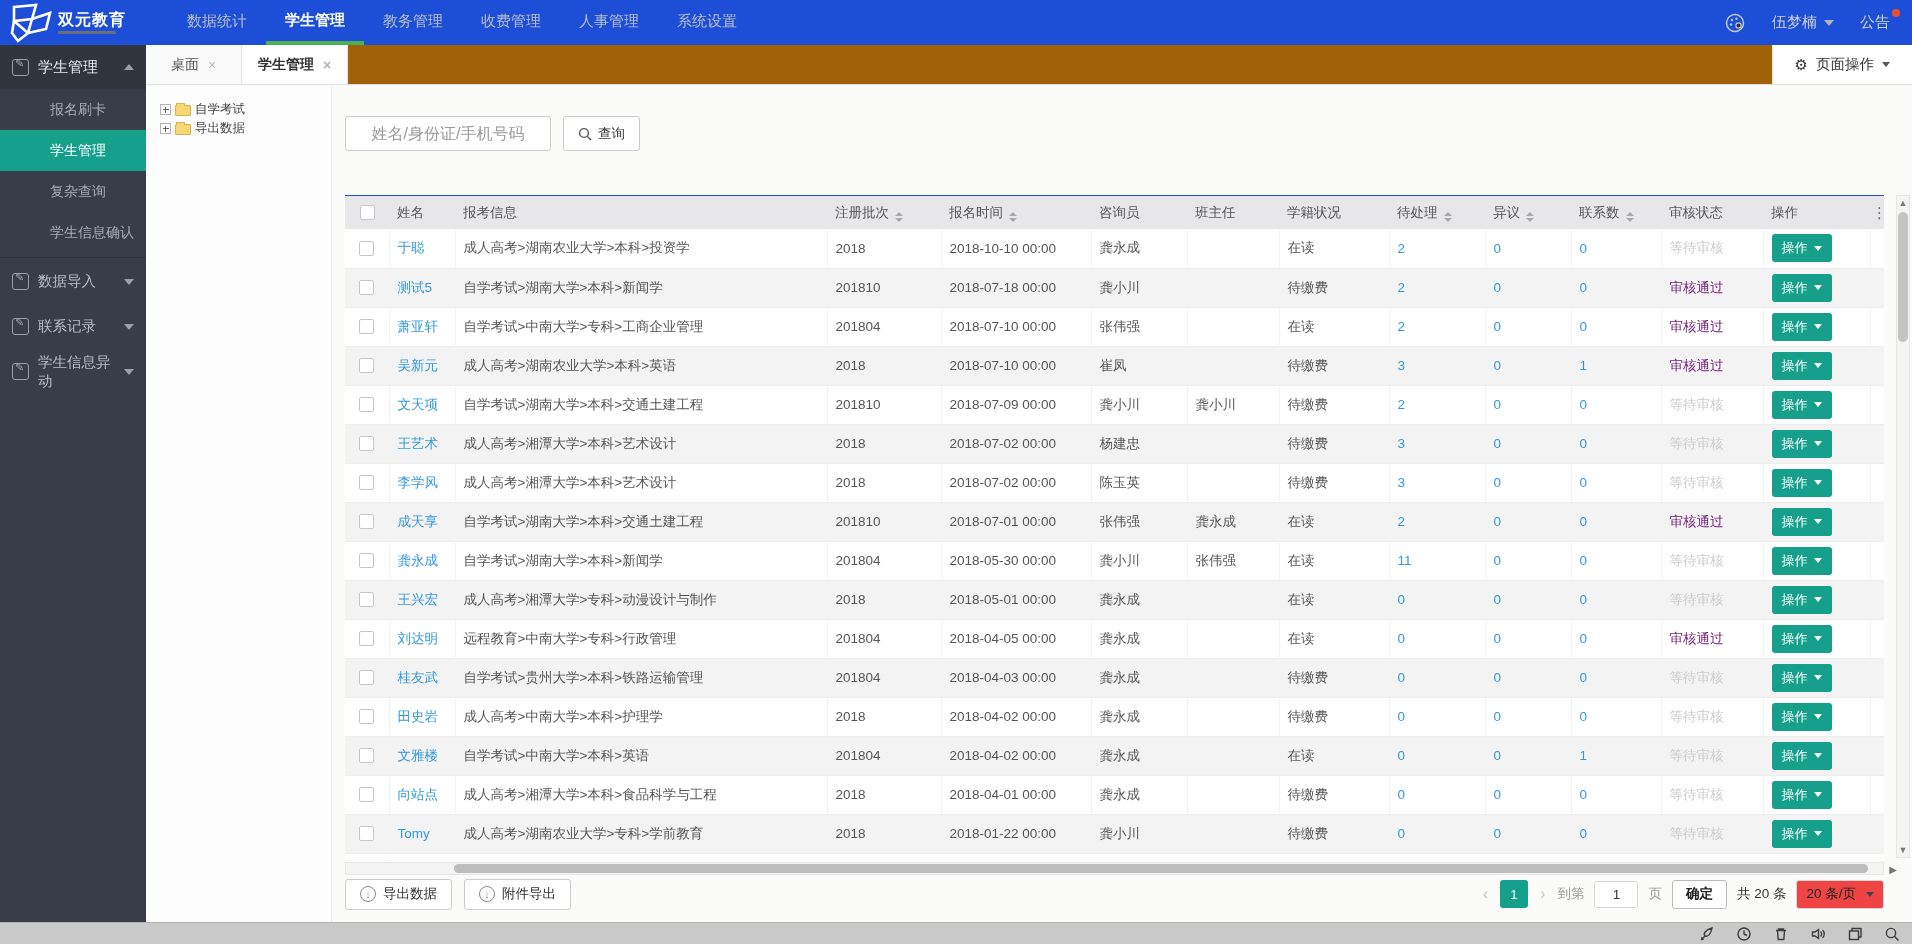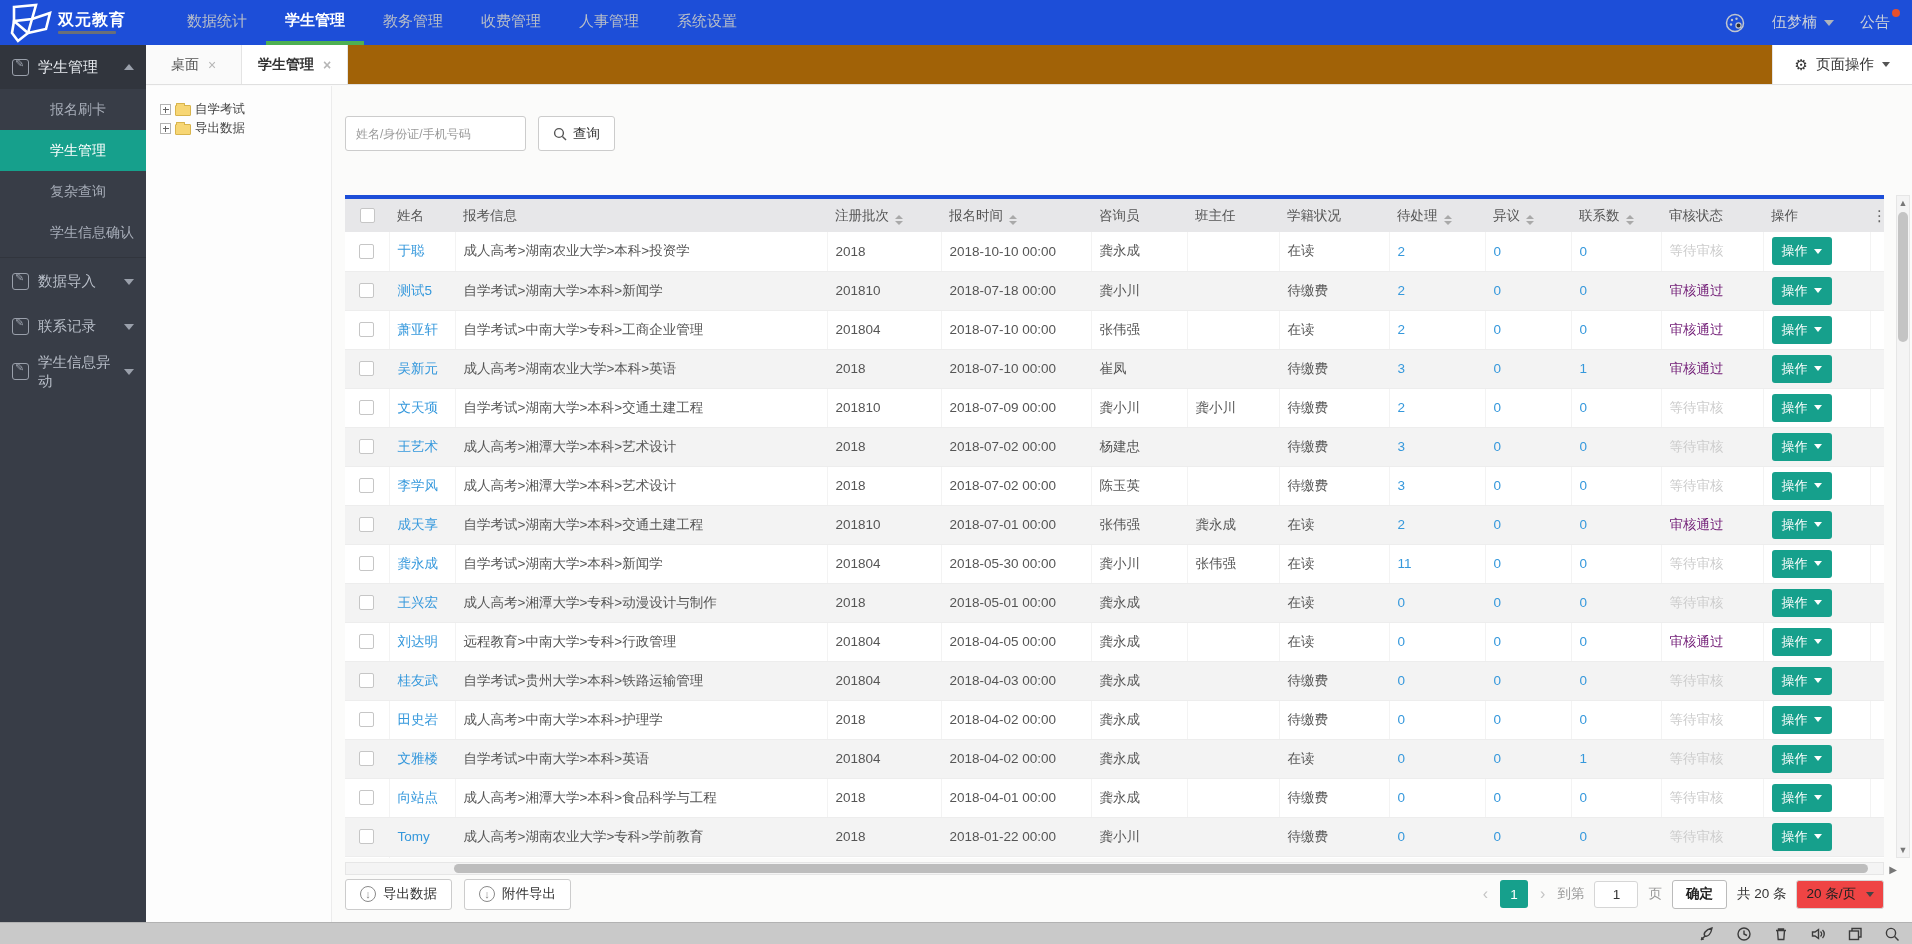--- a/index.html
+++ b/index.html
@@ -50,27 +50,27 @@
   .tree-panel { position:absolute; left:0; top:0; width:186px; height:100%; background:#fdfdfd; border-right:1px solid #ececec; padding:14px 0 0 14px; }
   .tree-row { display:flex; align-items:center; gap:4px; height:19px; margin-bottom:0; font-size:12.5px; color:#444; cursor:pointer; }
   .expander { width:11px; height:11px; border:1px solid #b3b3b3; background:#fff; position:relative; flex:0 0 auto; }
   .expander:before { content:""; position:absolute; left:1.5px; top:4px; width:6px; height:1px; background:#666; }
   .expander:after { content:""; position:absolute; left:4px; top:1.5px; width:1px; height:6px; background:#666; }
   .folder { width:16px; height:11px; background:#f7d674; border:1px solid #d8b44c; border-radius:1px; position:relative; margin-top:2px; flex:0 0 auto; }
   .folder:before { content:""; position:absolute; left:0; top:-3px; width:7px; height:2px; background:#f7d674; border:1px solid #d8b44c; border-bottom:none; border-radius:1px 1px 0 0; }
 
   .panel { position:absolute; left:186px; top:0; width:1580px; height:100%; }
   .search-row { position:absolute; left:13px; top:30px; display:flex; align-items:center; gap:12px; }
-  .search-input { width:181px; height:35px; border:1px solid #ccc; border-radius:3px; padding:0 10px; font-size:12px; color:#333; background:#fff; font-family:inherit; }
+  .search-input { width:206px; height:35px; border:1px solid #ccc; border-radius:3px; padding:0 10px; font-size:16px; color:#333; background:#fff; font-family:inherit;text-align:center; }
   .search-input::placeholder { color:#9a9a9a; }
   .search-btn { height:35px; padding:0 14px; background:#fff; border:1px solid #ccc; border-radius:3px; font-size:13.5px; color:#333; display:flex; align-items:center; gap:6px; cursor:pointer; font-family:inherit; }
 
   
   .table-wrap { position:absolute; left:13px; top:109px; width:1539px; height:750px; }
-  .table-viewport { width:1539px; height:663px; overflow:hidden; background:#fff; border-top:4px solid #1d4ed8; }
+  .table-viewport { width:1539px; height:663px; overflow:hidden; background:#fff; border-top:1px solid #1d4ed8; }
   table { border-collapse:collapse; table-layout:fixed; width:1539px; font-size:13.5px; }
   thead th { background:#e7e7e9; height:33px; font-weight:normal; color:#555; text-align:left; padding:0 8px; white-space:nowrap; }
   tbody td { height:39px; border-bottom:1px solid #ededed; border-right:1px solid #f3f3f3; padding:0 8px; color:#555; white-space:nowrap; overflow:hidden; }
   tbody tr:nth-child(even) td { background:#f3f3f3; }
   td.c-cb, th.c-cb { text-align:center; padding:0; }
   .cb { display:inline-block; width:15px; height:15px; border:1px solid #c6c6c6; border-radius:2px; background:#fff; vertical-align:middle; cursor:pointer; }
   a.lnk { color:#3598dc; text-decoration:none; cursor:pointer; }
   .c-audit.pass { color:#701a75; }
   .c-audit.wait { color:#cccccc; }
   .sort { display:inline-flex; flex-direction:column; gap:2px; margin-left:6px; vertical-align:1px; }

